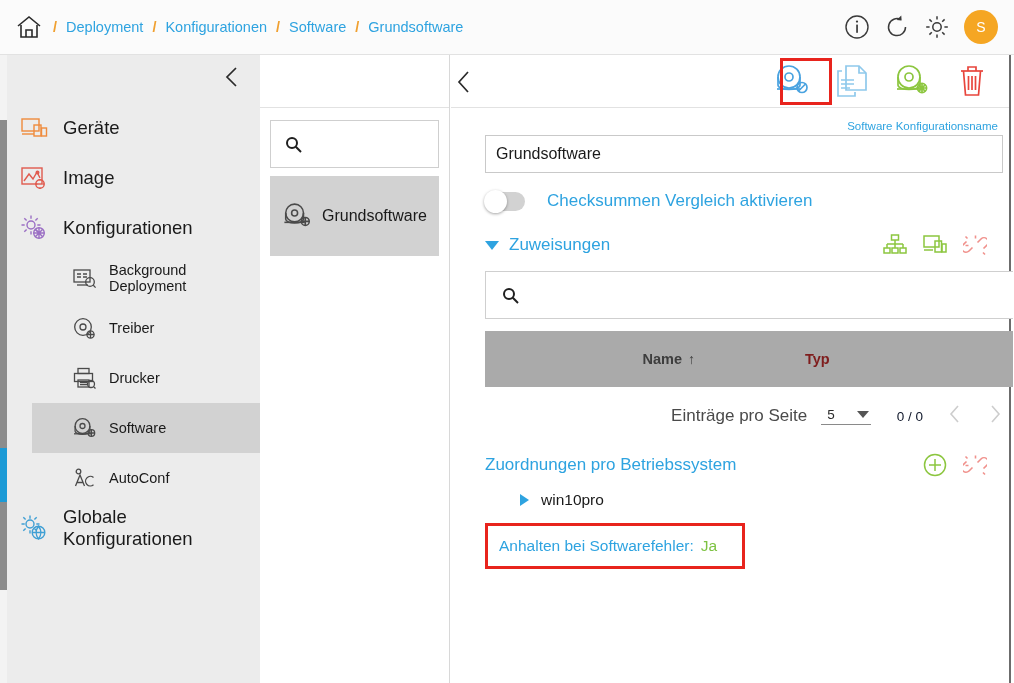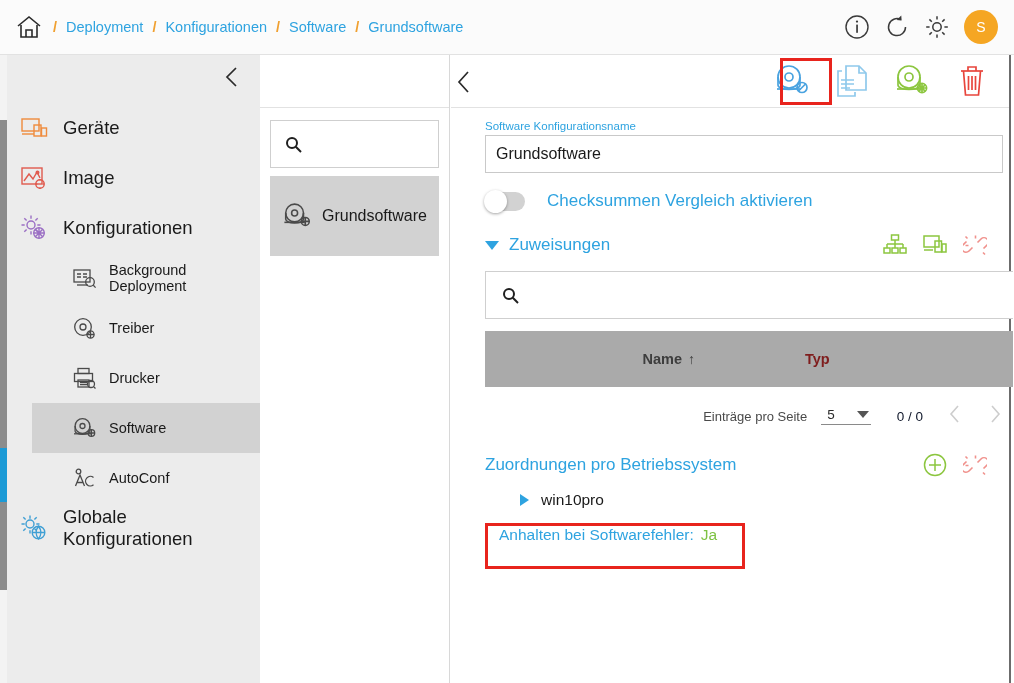--- a/index.html
+++ b/index.html
@@ -108,21 +108,21 @@
     margin-left: auto; display: flex; align-items: center; gap: 22px; padding-right: 18px;
   }
   .tb-btn { width: 38px; height: 38px; cursor: pointer; display: block; }
   #tb-highlight {
     position: absolute; left: 329px; top: 3px; width: 52px; height: 47px;
     border: 3px solid #e8241d; pointer-events: none;
   }
 
   #detail-body { padding: 12px 11px 0 34px; position: relative; }
 
-  .field-label { color: #2ea3e0; font-size: 11.5px; margin-bottom: 3px; }
+  .field-label { color: #2ea3e0; font-size: 11.5px; margin-bottom: 3px; text-align: right; }
   #config-name-input {
     width: 518px; height: 38px; border: 1px solid #c9c9c9; background: #ffffff;
     font-family: "Liberation Sans", sans-serif; font-size: 16px; color: #1a1a1a;
     padding-left: 10px; outline: none;
   }
 
   .toggle-row { display: flex; align-items: center; gap: 22px; margin-top: 18px; }
   .toggle { width: 40px; height: 19px; border-radius: 10px; background: #d2d2d2;
             position: relative; cursor: pointer; flex: 0 0 40px; }
   .toggle .knob {
@@ -151,39 +151,39 @@
     margin-top: 12px; width: 532px; height: 56px; background: #aaaaaa;
     display: flex; align-items: center;
   }
   .col-name { width: 210px; text-align: right; padding-right: 0;
               font-size: 14.5px; color: #3d3d3d; font-weight: bold; }
   .sort-arrow { color: #3d3d3d; font-size: 14px; margin-left: 6px; }
   .col-typ { margin-left: 110px; font-size: 14.5px; color: #7f1d1d; font-weight: bold; }
 
   #pager { margin-top: 8px; width: 532px; height: 42px; display: flex;
            align-items: center; justify-content: flex-end; padding-right: 14px; gap: 0; }
-  .pager-label { font-size: 13px; color: #4a4a4a; }
+  .pager-label { font-size: 17px; color: #4a4a4a; }
   #pager-size {
     margin-left: 14px; border-bottom: 1px solid #8a8a8a; display: flex;
     align-items: center; gap: 22px; padding: 0 2px 2px 6px; cursor: pointer;
   }
   #pager-size .val { font-size: 13.5px; color: #2a2a2a; }
   .tri-down { width: 0; height: 0; border-left: 6px solid transparent;
               border-right: 6px solid transparent; border-top: 7px solid #555555; }
   #pager-count { margin-left: 26px; font-size: 13.5px; color: #0f172a; }
   .pager-nav { margin-left: 24px; cursor: pointer; }
 
   #os-section { margin-top: 16px; }
   #os-item { display: flex; align-items: center; margin-top: 14px; padding-left: 35px; }
   #os-item .os-name { font-size: 15.5px; color: #1a1a1a; }
 
   #halt-box {
     margin-top: 14px; width: 260px; height: 46px;
     border: 3px solid #e8241d; background: #ffffff;
-    display: flex; align-items: flex-start; padding-left: 11px; gap: 7px;
+    display: flex; align-items: center; padding-left: 11px; gap: 7px;
   }
   #halt-label { color: #2ea3e0; font-size: 15.5px; }
   #halt-value { color: #7dc242; font-size: 15.5px; }
 
   #right-strip {
     position: absolute; left: 1013px; top: 55px; width: 1px; height: 628px;
     background: #ffffff;
   }
 </style>
 </head>

